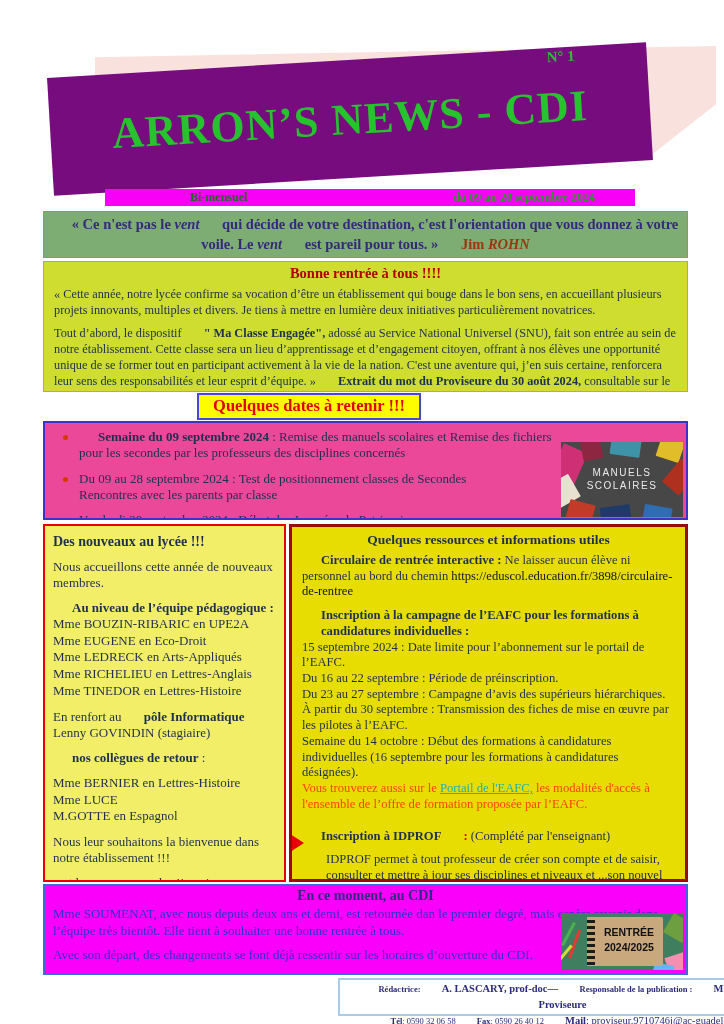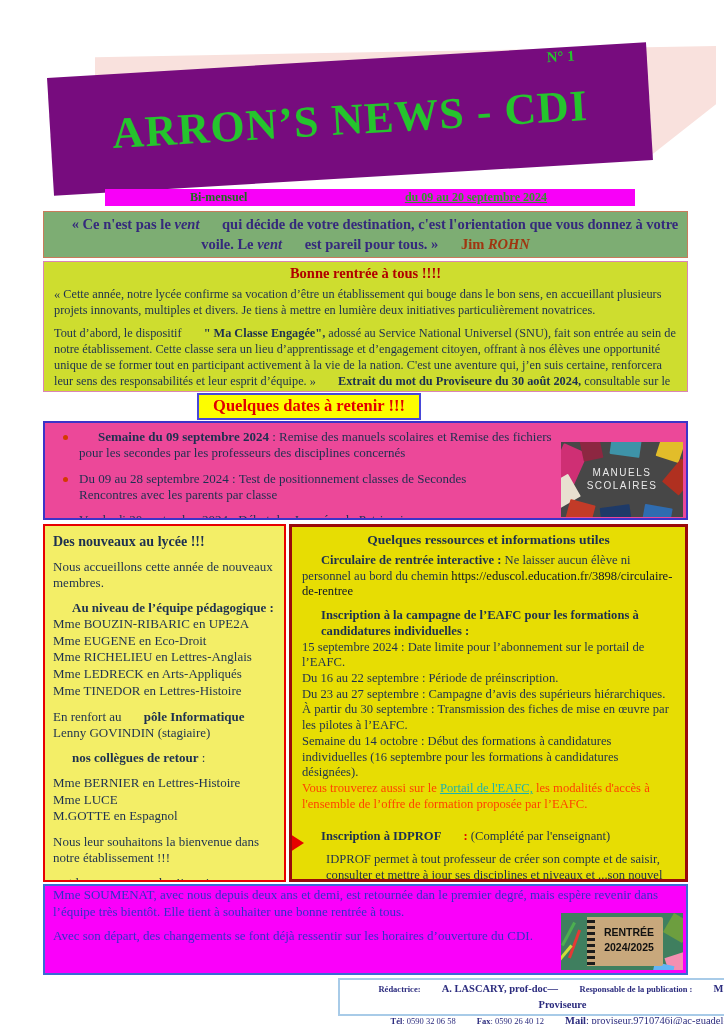--- a/index.html
+++ b/index.html
@@ -8,21 +8,21 @@
   
   #backdrop{position:absolute;left:95px;top:46px;width:621px;height:112px;background:#f9e1dd;
             clip-path:polygon(0 10%,100% 0,100% 52%,89% 100%,0 100%);}
   #banner{position:absolute;left:50px;top:60px;width:600px;height:118px;background:#770c7e;
           transform:rotate(-3.4deg);display:flex;align-items:center;justify-content:center;}
   #banner .title{color:#25c42d;font-size:44px;font-weight:bold;letter-spacing:1px;white-space:nowrap;}
   #banner .issue{position:absolute;top:1px;right:72px;color:#25c42d;font-size:15px;font-weight:bold;}
   #strip{position:absolute;left:105px;top:189px;width:530px;height:17px;background:#f800f8;
          display:flex;align-items:center;font-size:12px;font-weight:bold;}
   #strip .left{margin-left:85px;color:#1e6b1e;}
-  #strip .right{margin-left:auto;margin-right:88px;color:#33952b;text-decoration:underline;}
+  #strip .right{margin-left:auto;margin-right:40px;color:#33952b;}
   
   #quote{position:absolute;left:43px;top:211px;width:645px;height:47px;background:#7dad73;
          border:1px solid #c97b5b;box-sizing:border-box;text-align:center;
          font-size:14.5px;line-height:1.4;color:#35297c;padding:2px 6px;}
   
   #welcome{position:absolute;left:43px;top:261px;width:645px;height:131px;background:#cedd2f;
            border:1px solid #db85b5;box-sizing:border-box;padding:1px 10px;overflow:hidden;
            font-size:12.3px;line-height:1.32;}
   #welcome h2{margin:1px 0 3px 0;text-align:center;font-size:14.5px;color:#b00000;}
   #welcome p{margin:0 0 6px 0;}
@@ -132,22 +132,22 @@
   </div>
 
   <div id="cols">
     <div id="col-left">
       <h3>Des nouveaux au lycée !!!</h3>
       <p>Nous accueillons cette année de nouveaux membres.</p>
       <div class="b">Au niveau de l’équipe pédagogique :</div>
       <div class="names">
         <div>Mme BOUZIN-RIBARIC en UPE2A</div>
         <div>Mme EUGENE en Eco-Droit</div>
+        <div>Mme LEDRECK en Arts-Appliqués</div>
         <div>Mme RICHELIEU en Lettres-Anglais</div>
-        <div>Mme LEDRECK en Arts-Appliqués</div>
         <div>Mme TINEDOR en Lettres-Histoire</div>
       </div>
       <p style="margin-top:9px"><span>En renfort au </span><span class="b">pôle Informatique</span><span> Lenny GOVINDIN (stagiaire)</span></p>
       <p><span> </span><span class="b">nos collègues de retour</span><span> :</span></p>
       <div class="names">
         <div>Mme BERNIER en Lettres-Histoire</div>
         <div>Mme LUCE</div>
         <div>M.GOTTE en Espagnol</div>
       </div>
       <p style="margin-top:9px">Nous leur souhaitons la bienvenue dans notre établissement !!!</p>
@@ -166,20 +166,21 @@
       <div style="margin-bottom:14px"><span class="orange"> Vous trouverez aussi sur le </span><span class="tlink">Portail de l'EAFC,</span><span class="orange"> les modalités d'accès à l'ensemble de l’offre de formation proposée par l’EAFC.</span></div>
       <p style="margin-top:16px"><span class="b">Inscription à IDPROF</span><span class="b red"> : </span><span>(Complété par l'enseignant)</span></p>
       <p id="idprof-par"><span>IDPROF permet à tout professeur de créer son compte et de saisir, consulter et mettre à jour ses disciplines et niveaux et ...son nouvel établissement !!! </span><span class="link">https://gidec.fr/IDPROF/</span></p>
       <div id="arrow">
         <span class="head"></span>
       </div>
     </div>
   </div>
 
   <div id="cdi">
+    <h3>En ce moment, au CDI</h3>
     <p>Mme SOUMENAT, avec nous depuis deux ans et demi, est retournée dan le premier degré, mais espère revenir dans l’équipe très bientôt. Elle tient à souhaiter une bonne rentrée à tous.</p>
     <p class="p2">Avec son départ, des changements se font déjà ressentir sur les horaires d’ouverture du CDI.</p>
     <div id="rentree">
       <span class="deco" style="left:6px;top:8px;width:3px;height:26px;background:#4caf50;transform:rotate(28deg);"></span>
       <span class="deco" style="left:12px;top:16px;width:3px;height:30px;background:#e53935;transform:rotate(20deg);"></span>
       <span class="deco" style="left:2px;top:30px;width:3px;height:22px;background:#cddc39;transform:rotate(40deg);"></span>
       <span class="deco" style="right:-6px;top:4px;width:22px;height:22px;background:#6d9e3f;transform:rotate(30deg);"></span>
       <span class="deco" style="right:-8px;bottom:-4px;width:24px;height:20px;background:#f48fb1;transform:rotate(-18deg);"></span>
       <span class="deco" style="right:10px;bottom:-10px;width:20px;height:16px;background:#64b5f6;transform:rotate(12deg);"></span>
       <span class="book-cover">

